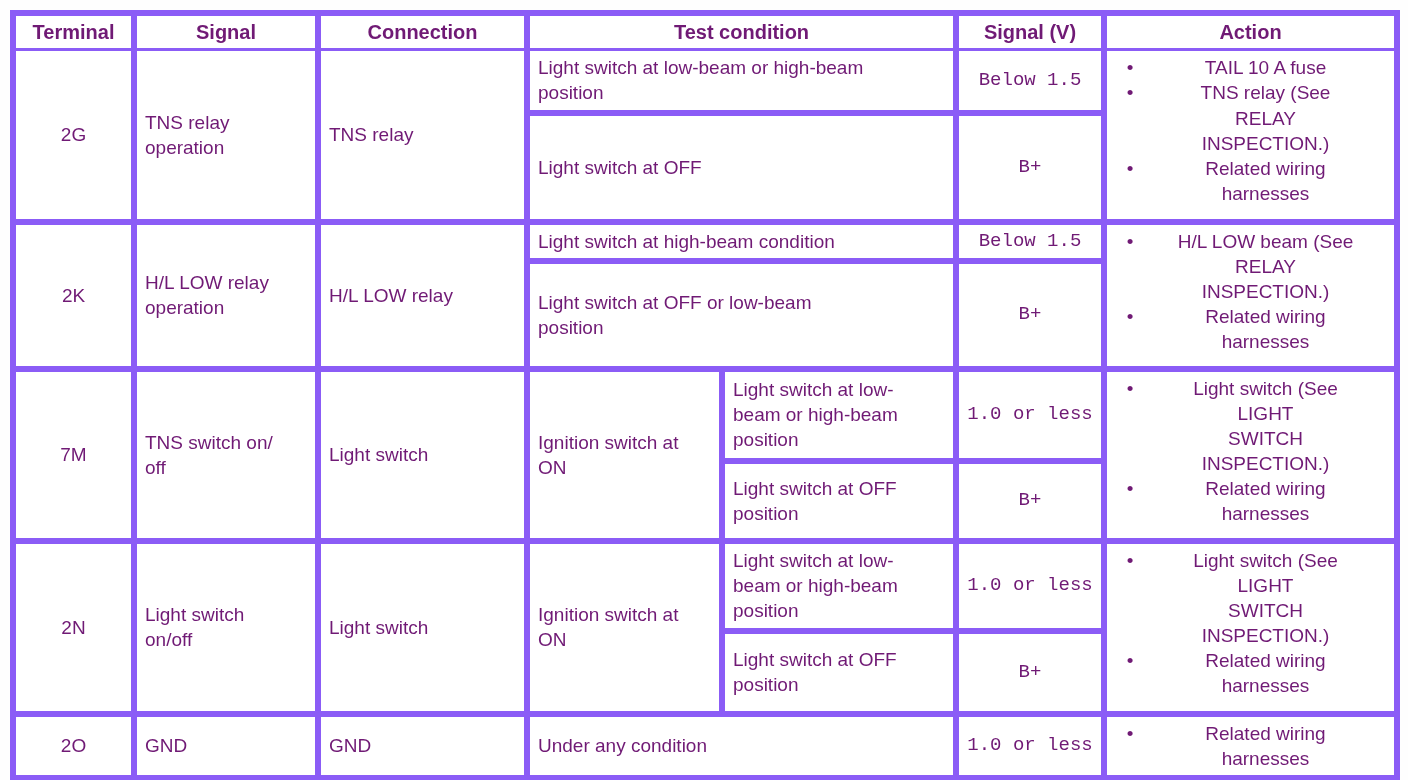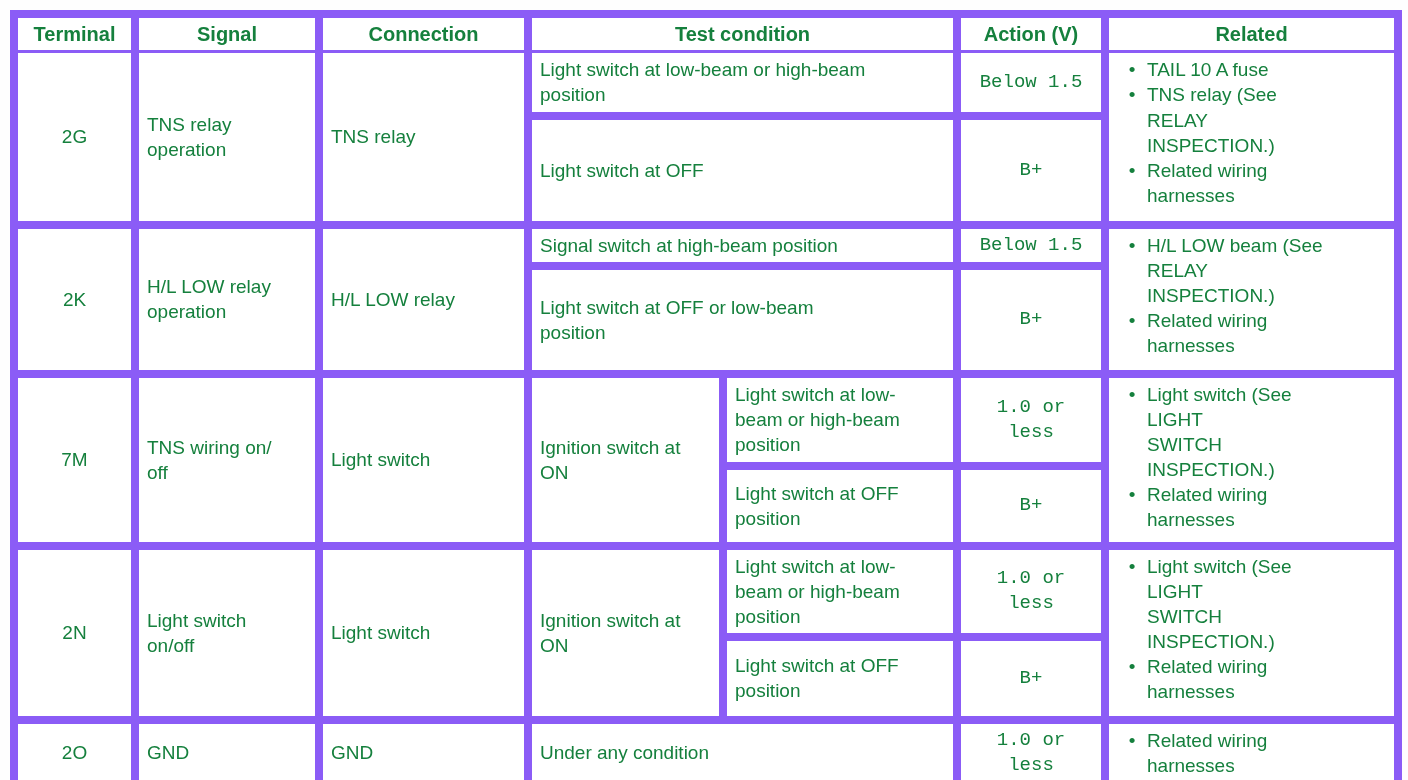--- a/index.html
+++ b/index.html
@@ -18,27 +18,27 @@
   }
   table.spec {
     border-collapse: collapse;
     table-layout: fixed;
     width: 1384px;
     background: #ffffff;
     border: 4px solid #000000;
   }
   table.spec th,
   table.spec td {
-    border: 8px solid #8b5cf6;
+    border: 6px solid #8b5cf6;
     font-size: 19px;
     line-height: 1.32;
     padding: 4px 8px;
     box-sizing: border-box;
     overflow: hidden;
-    color: #15803d;
+    color: #701a75;
   }
   table.spec thead th {
     font-weight: bold;
     font-size: 20px;
     text-align: center;
     vertical-align: middle;
     border-bottom-width: 3px;
     padding: 3px 4px;
   }
   tr.group-start td { border-top-width: 3px; }
@@ -73,20 +73,21 @@
   .bullet {
     width: 30px;
     flex: 0 0 30px;
     text-align: center;
     font-size: 19px;
     line-height: 1.32;
   }
   .bullet-text {
     flex: 1 1 auto;
     white-space: pre-line;
+    text-align: center;
   }
   
   tr.rh-header { height: 34px; }
   tr.rh-2g-1 { height: 62px; }
   tr.rh-2g-2 { height: 109px; }
   tr.rh-2k-1 { height: 35px; }
   tr.rh-2k-2 { height: 108px; }
   tr.rh-2m-1 { height: 92px; }
   tr.rh-2m-2 { height: 80px; }
   tr.rh-2n-1 { height: 90px; }
@@ -106,22 +107,22 @@
       <col style="width:234px">
       <col style="width:148px">
       <col style="width:293px">
     </colgroup>
     <thead>
       <tr class="rh-header">
         <th>Terminal</th>
         <th>Signal</th>
         <th>Connection</th>
         <th colspan="2">Test condition</th>
-        <th>Action (V)</th>
-        <th>Related</th>
+        <th>Signal (V)</th>
+        <th>Action</th>
       </tr>
     </thead>
     <tbody>
 
       <tr class="rh-2g-1 group-start">
         <td class="terminal" rowspan="2">2G</td>
         <td class="signal pre" rowspan="2">TNS relay
 operation</td>
         <td class="connection" rowspan="2">TNS relay</td>
         <td class="cond pre" colspan="2">Light switch at low-beam or high-beam
@@ -148,21 +149,21 @@
       <tr class="rh-2g-2">
         <td class="cond pre" colspan="2">Light switch at OFF</td>
         <td class="voltage">B+</td>
       </tr>
 
       <tr class="rh-2k-1 group-start">
         <td class="terminal" rowspan="2">2K</td>
         <td class="signal pre" rowspan="2">H/L LOW relay
 operation</td>
         <td class="connection" rowspan="2">H/L LOW relay</td>
-        <td class="cond pre" colspan="2">Signal switch at high-beam position</td>
+        <td class="cond pre" colspan="2">Light switch at high-beam condition</td>
         <td class="voltage">Below 1.5</td>
         <td class="action" rowspan="2">
           <div class="bullet-item">
             <span class="bullet">•</span>
             <span class="bullet-text">H/L LOW beam (See
 RELAY
 INSPECTION.)</span>
           </div>
           <div class="bullet-item">
             <span class="bullet">•</span>
@@ -172,21 +173,21 @@
         </td>
       </tr>
       <tr class="rh-2k-2">
         <td class="cond pre" colspan="2">Light switch at OFF or low-beam
 position</td>
         <td class="voltage">B+</td>
       </tr>
 
       <tr class="rh-2m-1 group-start">
         <td class="terminal" rowspan="2">7M</td>
-        <td class="signal pre" rowspan="2">TNS wiring on/
+        <td class="signal pre" rowspan="2">TNS switch on/
 off</td>
         <td class="connection" rowspan="2">Light switch</td>
         <td class="cond pre" rowspan="2">Ignition switch at
 ON</td>
         <td class="cond pre">Light switch at low-
 beam or high-beam
 position</td>
         <td class="voltage">1.0 or less</td>
         <td class="action" rowspan="2">
           <div class="bullet-item">

